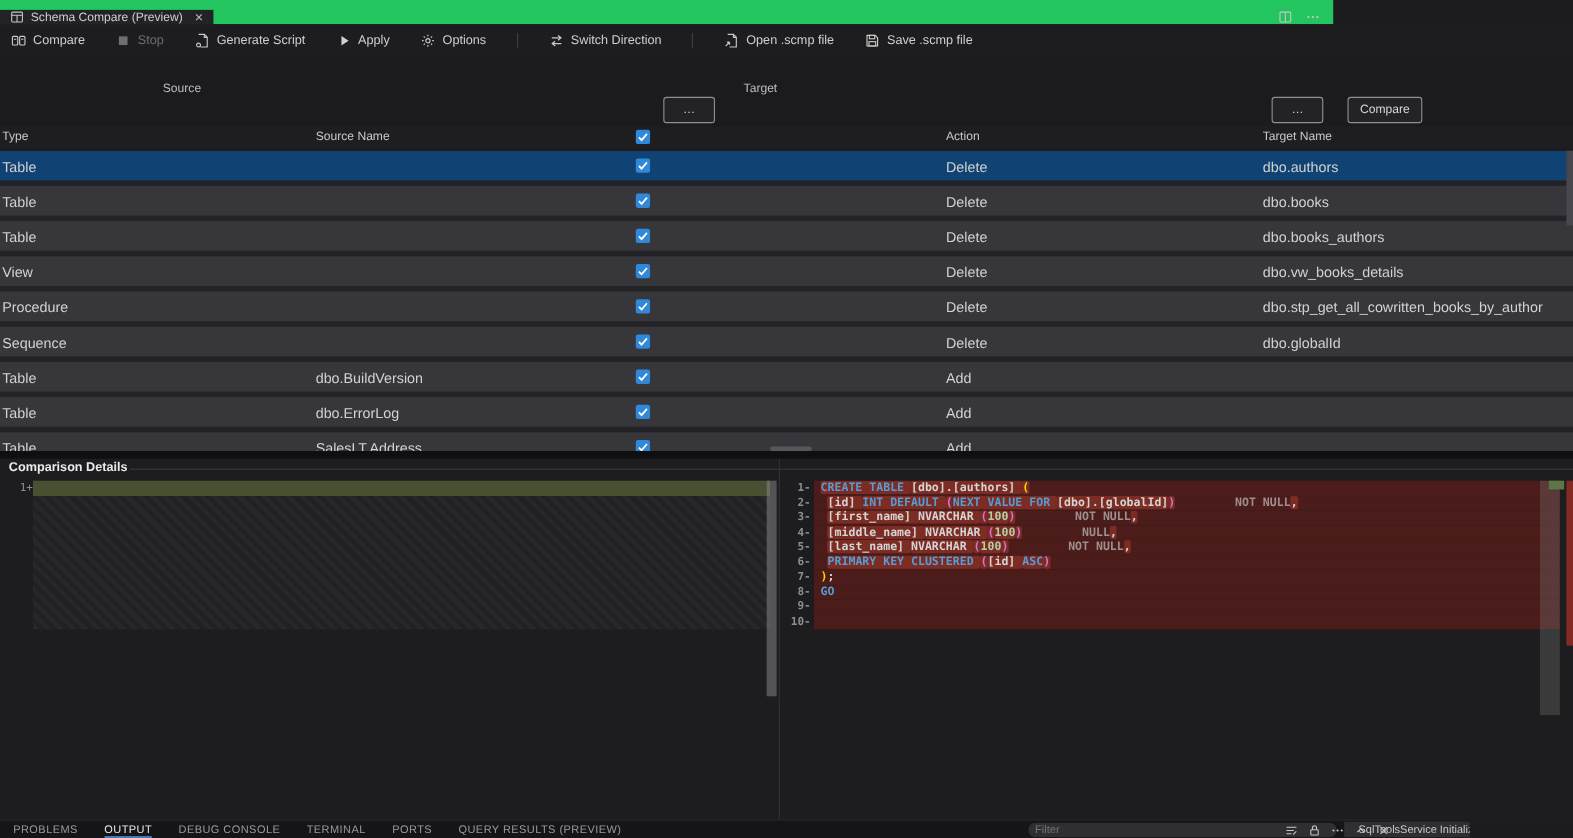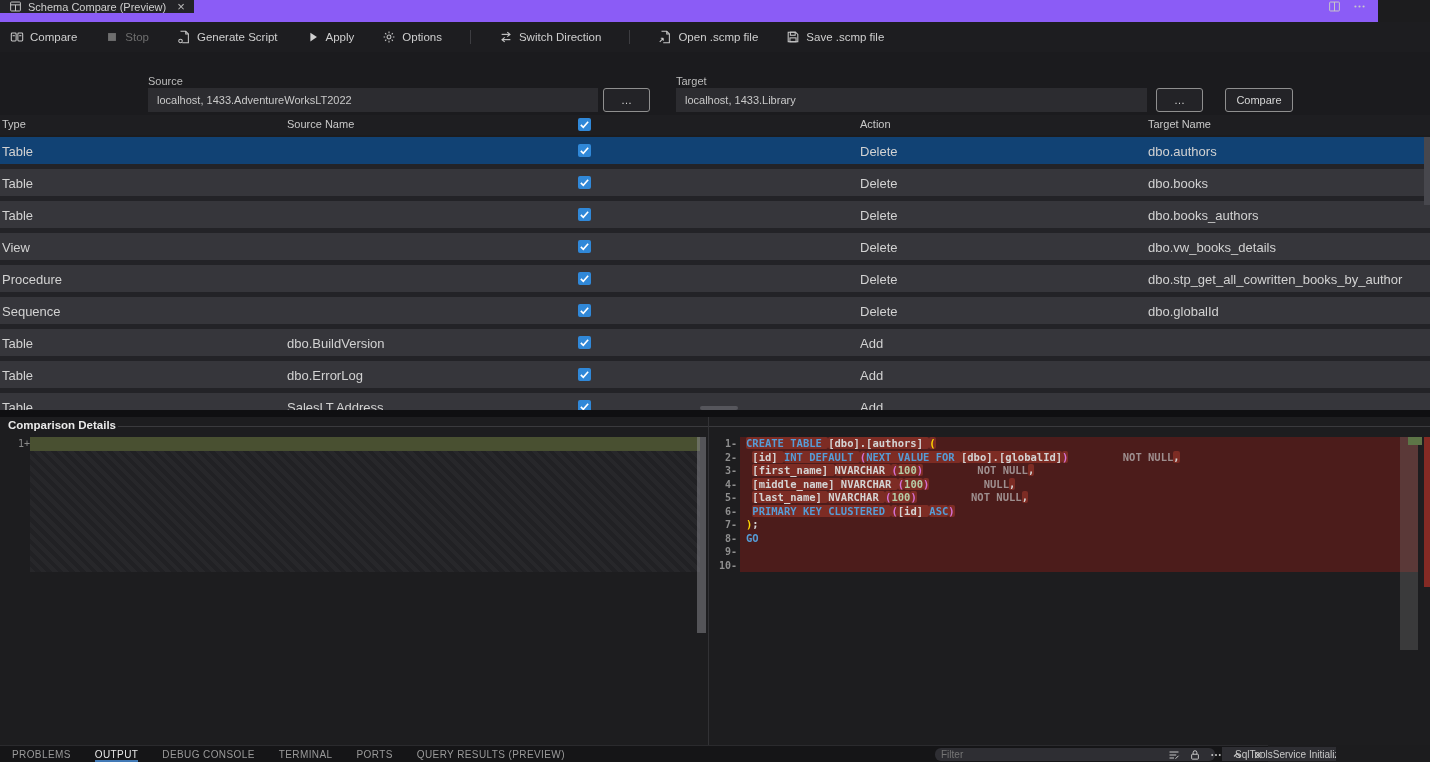--- a/index.html
+++ b/index.html
@@ -1,21 +1,21 @@
 <!DOCTYPE html>
 <html><head>
 <meta charset="utf-8">
 <style>
   html,body{margin:0;padding:0;background:#000;}
   .app{position:relative;width:1430px;height:762px;background:#1c1c1e;overflow:hidden;
        font-family:"Liberation Sans",sans-serif;-webkit-font-smoothing:antialiased;}
   .app *{box-sizing:border-box;}
 
   
-  .tabbar{position:absolute;left:0;top:0;width:1378px;height:22px;background:#8b5cf6;display:flex;align-items:flex-start;}
+  .tabbar{position:absolute;left:0;top:0;width:1212px;height:22px;background:#22c55e;display:flex;align-items:flex-end;}
   .tab{display:flex;align-items:center;gap:6px;padding:0 9px;background:#232327;color:#cfcfcf;font-size:11px;cursor:pointer;}
   .tab .ticon svg{width:13px;height:13px;display:block;}
   .tclose{margin-left:5px;color:#bdbdbd;font-size:13px;line-height:1;cursor:pointer;}
   .tabbar-actions{margin-left:auto;display:flex;align-items:center;gap:12px;padding-right:12px;color:#c8c8c8;}
   .tabbar-actions svg{width:13px;height:13px;display:block;}
 
   
   .toolbar{position:absolute;left:0;top:22px;width:1430px;height:30px;background:#1d1d20;display:flex;align-items:center;padding-left:10px;}
   .tb-item{display:flex;align-items:center;gap:6px;color:#cfcfcf;font-size:11.5px;margin-right:28px;cursor:pointer;white-space:nowrap;}
   .tb-item.disabled{color:#6e6e6e;cursor:default;}
@@ -194,25 +194,23 @@
             <rect x="5" y="2.5" width="5.5" height="3.5"></rect>
             <rect x="4.5" y="9" width="7" height="4.5"></rect>
           </svg>
         </span>
         <span class="tb-label">Save .scmp file</span>
       </div>
     </div>
 
   <div class="form">
     <span class="form-label" style="left:148px;top:23px">Source</span>
-    <input class="form-input" style="left: 148px; width: 450px;" value="localhost, 1433.AdventureWorksLT2022">
     <button class="form-btn" style="left:603px;width:47px">…</button>
 
     <span class="form-label" style="left:676px;top:23px">Target</span>
-    <input class="form-input" style="left: 676px; width: 471px;" value="localhost, 1433.Library">
     <button class="form-btn" style="left:1156px;width:47px">…</button>
     <button class="form-btn" style="left:1225px;width:68px">Compare</button>
   </div>
 
   <div class="grid-header">
     <span class="gh" style="left:2px">Type</span>
     <span class="gh" style="left:287px">Source Name</span>
     <span class="gh-cb cb">
       <svg viewBox="0 0 16 16">
           <polyline points="3.5,8.5 6.5,11.5 12.5,4.5" fill="none" stroke="#fff" stroke-width="2"></polyline>

